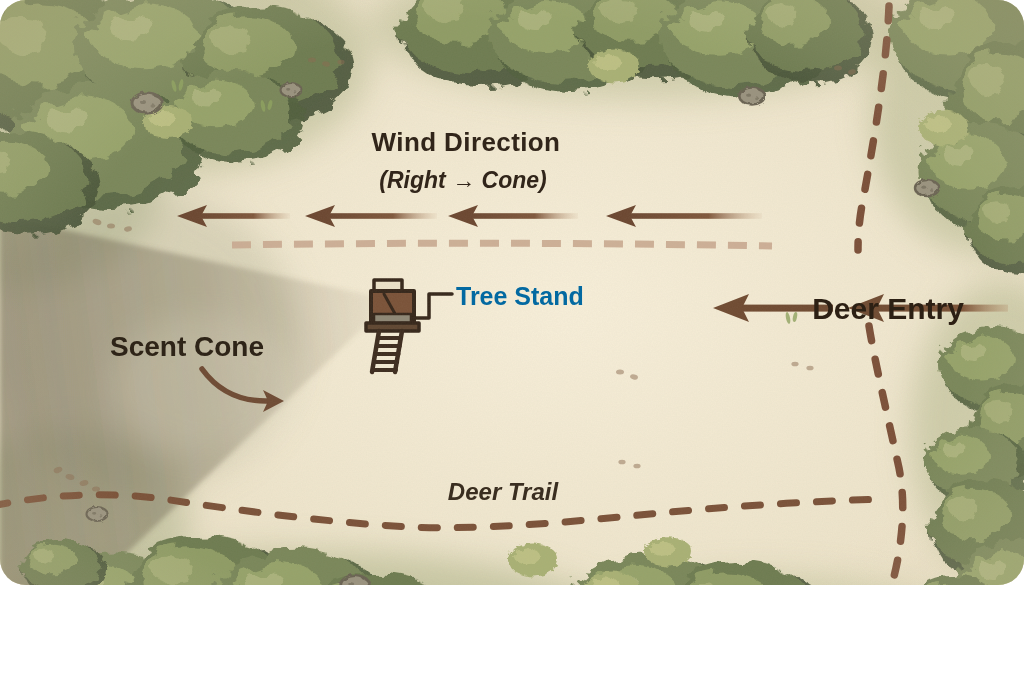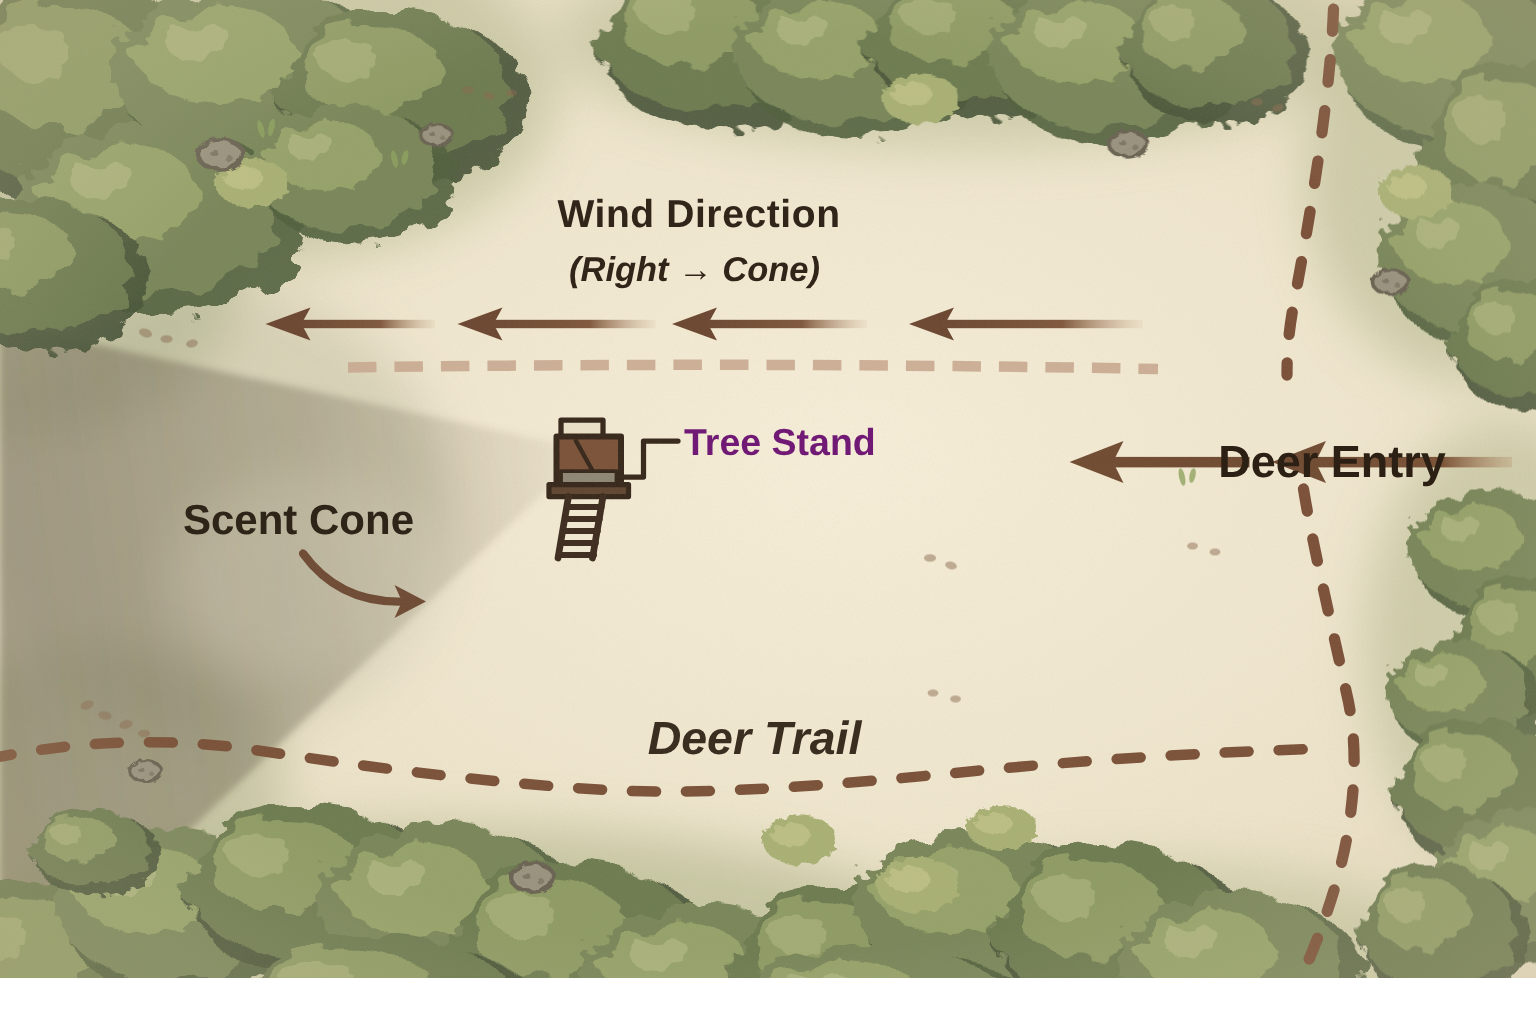--- a/index.html
+++ b/index.html
@@ -1,36 +1,37 @@
 <!DOCTYPE html>
 <html><head>
 <meta charset="utf-8">
 <style>
   html,body{margin:0;padding:0;background:#ffffff;}
   .stage{
     position:relative;
-    width:1024px;height:652px;
+    width:1024px;height:585px;
     overflow:hidden;
     font-family:"Liberation Sans", sans-serif;
     background:#ece2c8;
+    border-radius:26px;
   }
   .stage svg{position:absolute;left:0;top:0;}
   .label{
     position:absolute;
     color:#31251a;
     transform:translate(-50%,-50%);
     white-space:nowrap;
     line-height:1;
   }
   .wind-title{left:466px;top:142px;font-size:26px;font-weight:700;letter-spacing:.4px;}
   .wind-sub{left:463px;top:180px;font-size:23px;font-weight:600;font-style:italic;}
   .deer-entry{left:888px;top:272px;font-size:30px;font-weight:700;color:#2c2014;margin-top:37px;}
-  .tree-stand{left:456px;top:296px;transform:translate(0,-50%);font-size:25px;font-weight:700;color:#701a75;}
-  .scent-cone{left:187px;top:347px;font-size:28px;font-weight:700;color:#2e2418;margin-left:12px;}
-  .deer-trail{left:503px;top:492px;font-size:31px;font-weight:700;font-style:italic;color:#3a2e20;}
+  .tree-stand{left:456px;top:296px;transform:translate(0,-50%);font-size:25px;font-weight:700;color:#0369a1;}
+  .scent-cone{left:187px;top:347px;font-size:28px;font-weight:700;color:#2e2418;}
+  .deer-trail{left:503px;top:492px;font-size:24px;font-weight:700;font-style:italic;color:#3a2e20;}
 </style>
 </head>
 <body>
 
 <div class="stage">
 
 <svg width="1024" height="683" viewBox="0 0 1024 683" xmlns="http://www.w3.org/2000/svg">
   <defs>
     <filter id="rough" x="-60%" y="-60%" width="220%" height="220%">
       <feTurbulence type="fractalNoise" baseFrequency="0.06" numOctaves="3" seed="8" result="n"></feTurbulence>

